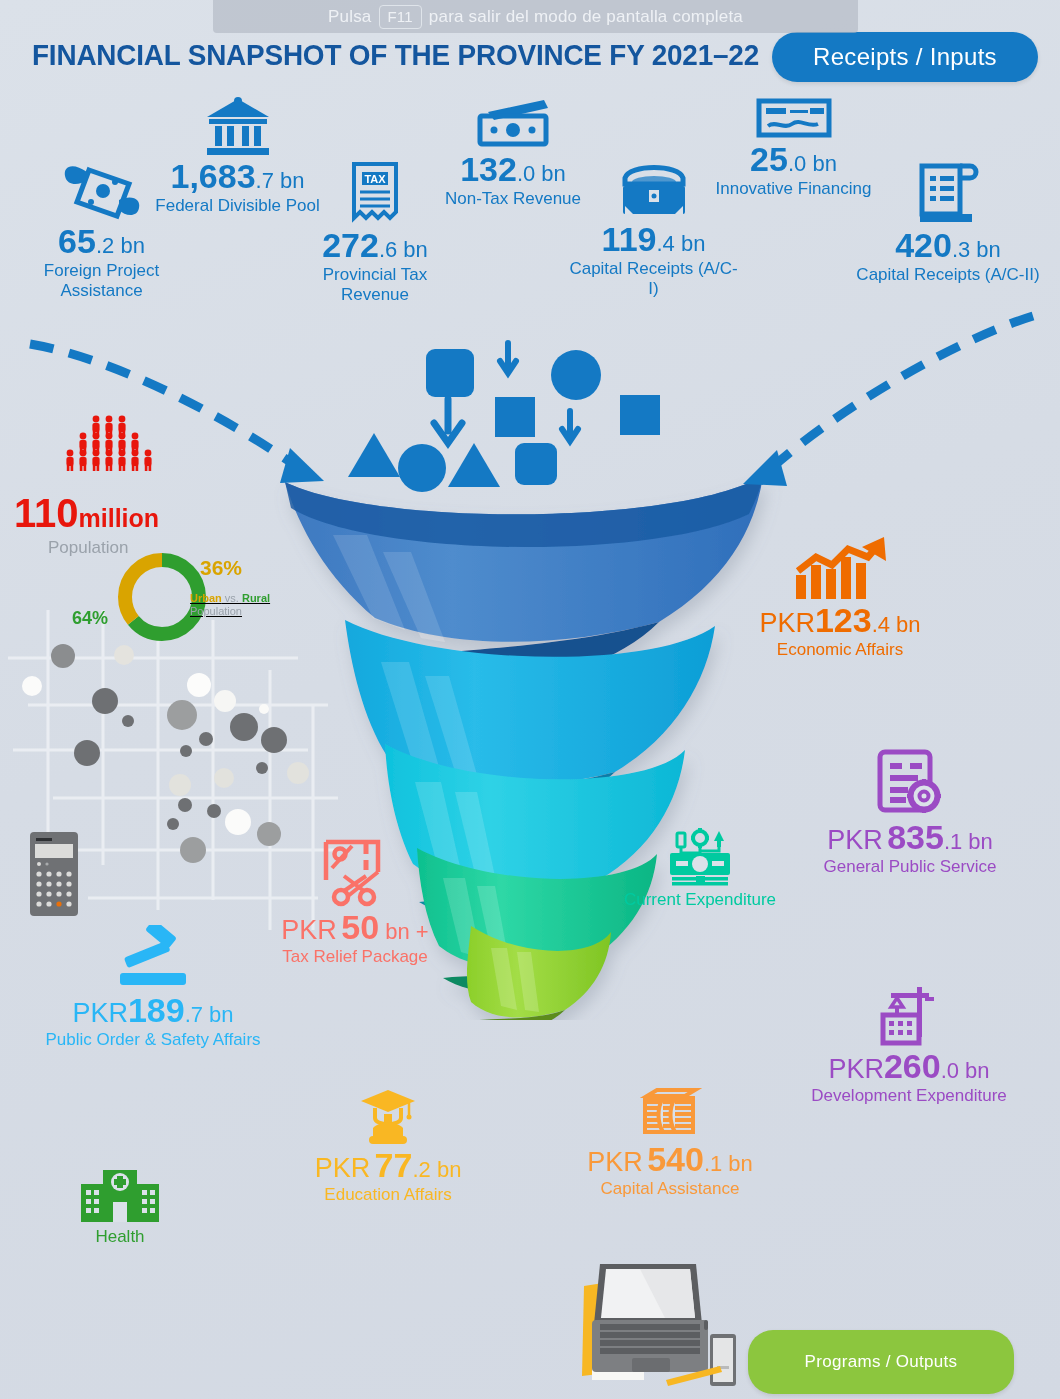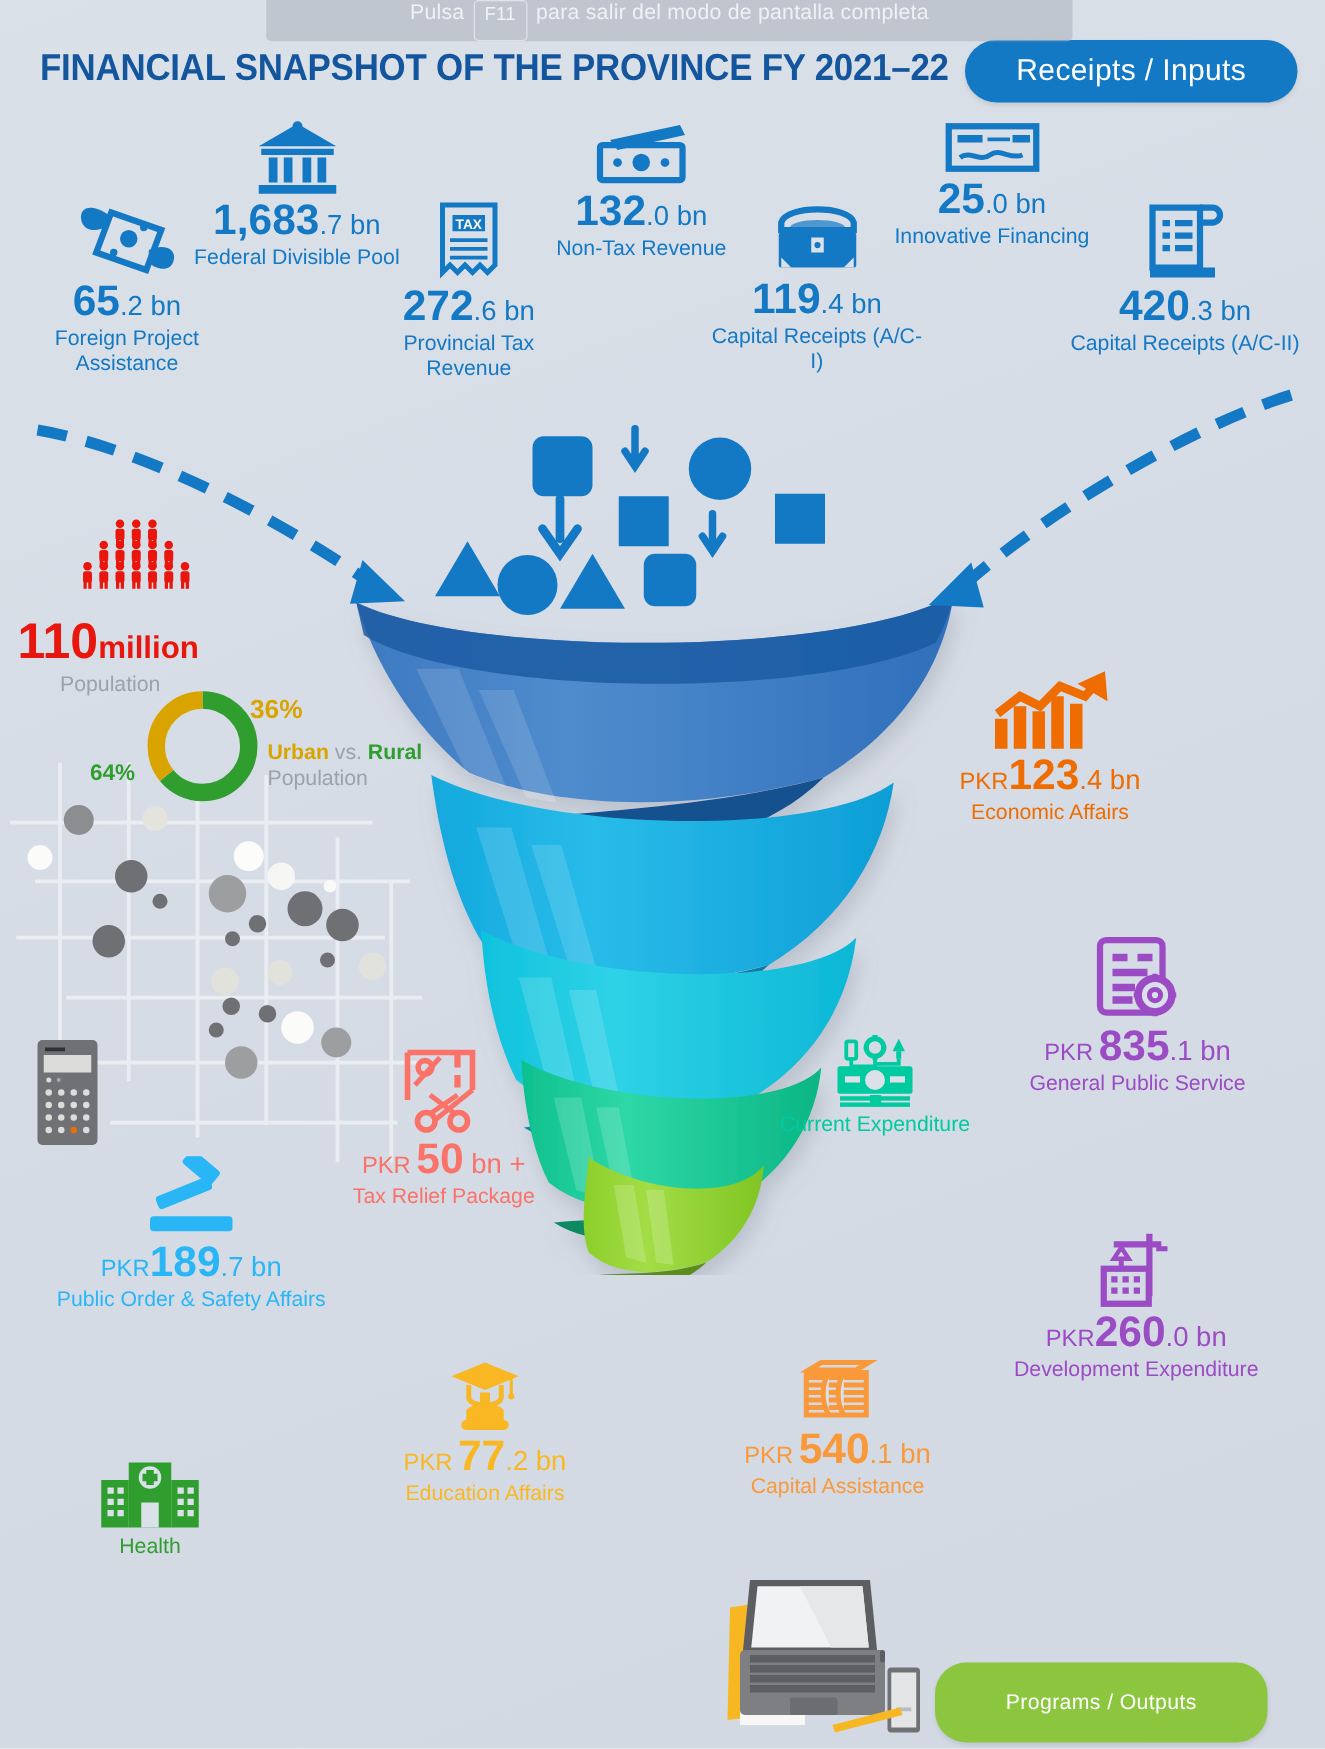--- a/index.html
+++ b/index.html
@@ -15,21 +15,21 @@
     background: linear-gradient(160deg,#dbe1e9 0%,#d6dce5 45%,#d3d9e3 100%);
     overflow: hidden;
   }
 
   
   #fs-toast {
     position: absolute; left: 213px; top: 0px;
     width: 645px; height: 33px;
     background: rgba(176,183,193,0.62);
     border-radius: 0 0 4px 4px;
-    display: flex; justify-content: center;
+    display: flex; align-items: center; justify-content: center;
     gap: 7px;
     color: #eef1f5; font-size: 17px; letter-spacing: .2px;
     z-index: 60;
   }
   #fs-toast .key {
     border: 1px solid #dfe4ea; border-radius: 4px;
     padding: 3px 8px 4px; font-size: 15px; line-height: 1;
     color: #eef1f5;
   }
 
@@ -63,21 +63,21 @@
 
   
   #grid-bg { position:absolute; left:8px; top:610px; width:330px; height:320px; z-index:1; opacity:.95;}
   #dots-bg { position:absolute; left:8px; top:610px; width:330px; height:320px; z-index:2;}
 
   
   .stat { position: absolute; z-index: 25; text-align: center; }
   .stat .icon { display:block; margin: 0 auto 2px; }
   .stat .val { white-space: nowrap; line-height: 1.0; }
   .stat .val .big { font-size: 34px; font-weight: 700; }
-  .stat .val .pkr { font-size: 19px; font-weight: 400; }
+  .stat .val .pkr { font-size: 27px; font-weight: 400; }
   .stat .val .dec { font-size: 22px; font-weight: 400; }
   .stat .lbl { font-size: 17px; line-height: 1.18; margin-top: 3px; white-space: pre-line;}
 
   
   .c-blue  { color: #1479c4; }
   .c-orange{ color: #ef6c00; }
   .c-purple{ color: #9b4bc4; }
   .c-green { color: #00caa0; }
   .c-lblue { color: #29b6f6; text-align: center; }
   .c-dgreen{ color: #2f9e2f; }
@@ -88,21 +88,21 @@
   
   #pop-block { position: absolute; left: 14px; top: 415px; z-index: 26; }
   #pop-people { width: 116px; height: 58px; display:block; margin-left: 46px;}
   #pop-num { font-size: 40px; font-weight: 700; color:#e8160c; line-height:1; margin-top:20px;}
   #pop-num .m { font-size: 25px; font-weight: 700; }
   #pop-sub { font-size: 17px; color:#9aa2ab; margin-top: 5px; margin-left:34px;}
 
   #donut-wrap { position:absolute; left:110px; top:545px; z-index:26; }
   #donut-pct-urban { position:absolute; left:200px; top:556px; font-size:21px; font-weight:700; color:#d9a400; z-index:27;}
   #donut-pct-rural { position:absolute; left:72px; top:608px; font-size:18px; font-weight:700; color:#2f9e2f; z-index:27;}
-  #donut-cap { position:absolute; left:214px; top:592px; z-index:27; font-size:17px; line-height:1.22;}
+  #donut-cap { position:absolute; left:190px; top:592px; z-index:27; font-size:11px; line-height:1.22;text-decoration:underline;}
   #donut-cap .u { color:#d9a400; font-weight:700; }
   #donut-cap .v { color:#9aa2ab; }
   #donut-cap .r { color:#2f9e2f; font-weight:700; }
   #donut-cap .p { color:#9aa2ab; }
 
   
   #funnel { position:absolute; left:255px; top:330px; width:540px; height:690px; z-index:10; }
   #shapes { position:absolute; left:330px; top:335px; width:400px; height:160px; z-index:12;}
   #arrow-left { position:absolute; left:18px; top:320px; width:330px; height:170px; z-index:11;}
   #arrow-right { position:absolute; left:715px; top:300px; width:330px; height:190px; z-index:11;}

